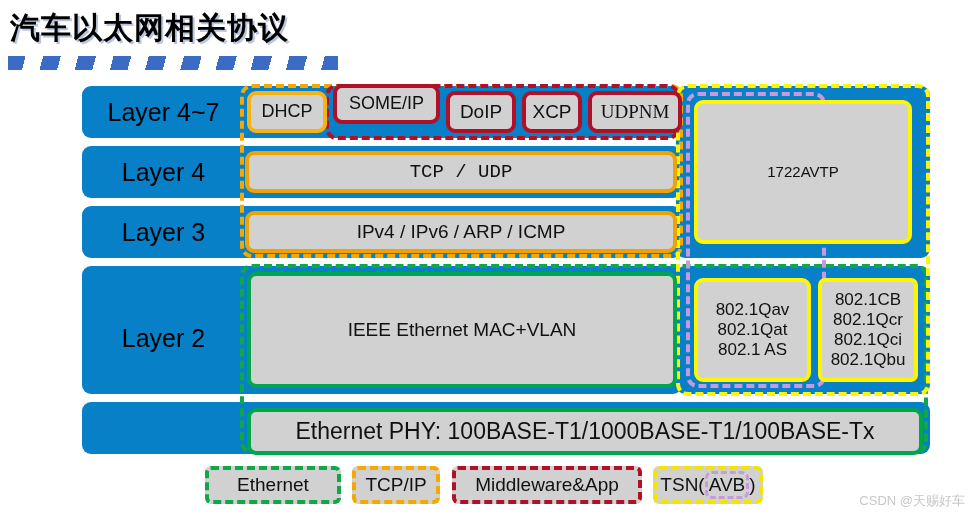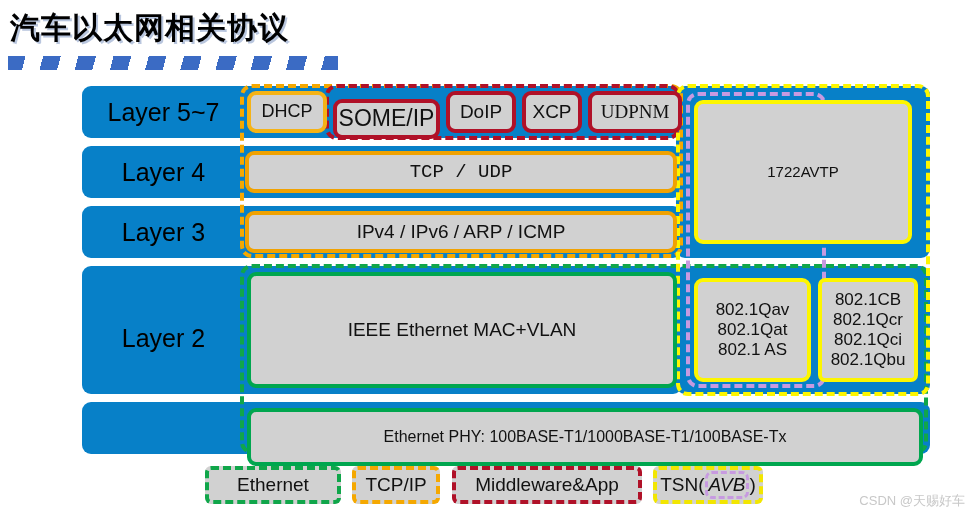--- a/index.html
+++ b/index.html
@@ -87,21 +87,20 @@
   }
   .lg-green  { border: 4px dashed #10a64a; }
   .lg-orange { border: 4px dashed #f5a800; }
   .lg-red    { border: 4px dashed #b01128; }
   .lg-yellow { border: 4px dashed #f2e600; }
   .avb-sub {
     border: 3px dashed #c79ae0;
     border-radius: 7px;
     padding: 0 1px;
     margin-left: 0px;
-    font-style: italic;
   }
 
   .watermark {
     position: absolute; right: 10px; top: 492px;
     font-size: 13px; color: #c8c8c8; white-space: nowrap;
   }
 </style>
 </head>
 <body>
 
@@ -114,47 +113,47 @@
 
     <div class="bar" style="left:82px; top:4px; width:600px; height:52px;"></div>
     <div class="bar" style="left:82px; top:64px; width:600px; height:52px;"></div>
     <div class="bar" style="left:82px; top:124px; width:600px; height:52px;"></div>
     <div class="bar" style="left:82px; top:184px; width:600px; height:128px;"></div>
     <div class="bar" style="left:82px; top:320px; width:848px; height:52px;"></div>
 
     <div class="bar" style="left:676px; top:4px; width:254px; height:172px;"></div>
     <div class="bar" style="left:676px; top:184px; width:254px; height:128px;"></div>
 
-    <div class="bar-label" style="left:86px; top:4px; width:155px; height:52px;">Layer 5~7</div>
+    <div class="bar-label" style="left:86px; top:4px; width:155px; height:52px;">Layer 4~7</div>
     <div class="bar-label" style="left:86px; top:64px; width:155px; height:52px;">Layer 4</div>
     <div class="bar-label" style="left:86px; top:124px; width:155px; height:52px;">Layer 3</div>
     <div class="bar-label" style="left:86px; top:184px; width:155px; height:144px;">Layer 2</div>
 
     <div class="group g-tcpip" style="left:240px; top:2px; width:443px; height:174px;"></div>
 
     <div class="group g-mw" style="left:325px; top:2px; width:355px; height:56px;"></div>
 
     <div class="group g-eth" style="left:240px; top:182px; width:688px; height:190px;"></div>
 
     <div class="group g-tsn" style="left:676px; top:2px; width:254px; height:312px;"></div>
 
     <div class="group g-avb" style="left:686px; top:10px; width:140px; height:296px;"></div>
 
     <div class="chip b-gold" style="left:247px; top:9px; width:80px;  height:42px; font-size:18px;">DHCP</div>
-    <div class="chip b-red" style="left:333px; top:17px; width:107px; height:40px; font-size:23px;">SOME/IP</div>
+    <div class="chip b-red" style="left:333px; top:2px; width:107px; height:40px; font-size:18px;">SOME/IP</div>
     <div class="chip b-red" style="left:446px; top:9px; width:70px;  height:42px; font-size:19px;">DoIP</div>
     <div class="chip b-red" style="left:522px; top:9px; width:60px;  height:42px; font-size:19px;">XCP</div>
     <div class="chip b-red" style="left:588px; top:9px; width:94px;  height:42px; font-size:19px;font-family:Liberation Serif, serif;">UDPNM</div>
 
     <div class="chip b-orange" style="left:245px; top:69px; width:432px; height:42px; font-size:19px;font-family:Liberation Mono, monospace;">TCP / UDP</div>
     <div class="chip b-orange" style="left:245px; top:129px; width:432px; height:42px; font-size:19px;">IPv4 / IPv6 / ARP / ICMP</div>
 
     <div class="chip b-green" style="left:247px; top:190px; width:430px; height:116px; font-size:19px;">IEEE Ethernet MAC+VLAN</div>
 
-    <div class="chip b-green" style="left:247px; top:326px; width:676px; height:58px; font-size:16px;">Ethernet PHY: 100BASE-T1/1000BASE-T1/100BASE-Tx</div>
+    <div class="chip b-green" style="left:247px; top:326px; width:676px; height:47px; font-size:23px;">Ethernet PHY: 100BASE-T1/1000BASE-T1/100BASE-Tx</div>
 
     <div class="chip b-yellow" style="left:694px; top:18px; width:218px; height:144px; font-size:15px;">1722AVTP</div>
     <div class="chip b-yellow" style="left:694px; top:196px; width:117px; height:104px; font-size:17px;">802.1Qav
 802.1Qat
 802.1 AS</div>
     <div class="chip b-yellow" style="left:818px; top:196px; width:100px; height:104px; font-size:17px;border-radius:7px;">802.1CB
 802.1Qcr
 802.1Qci
 802.1Qbu</div>
 

